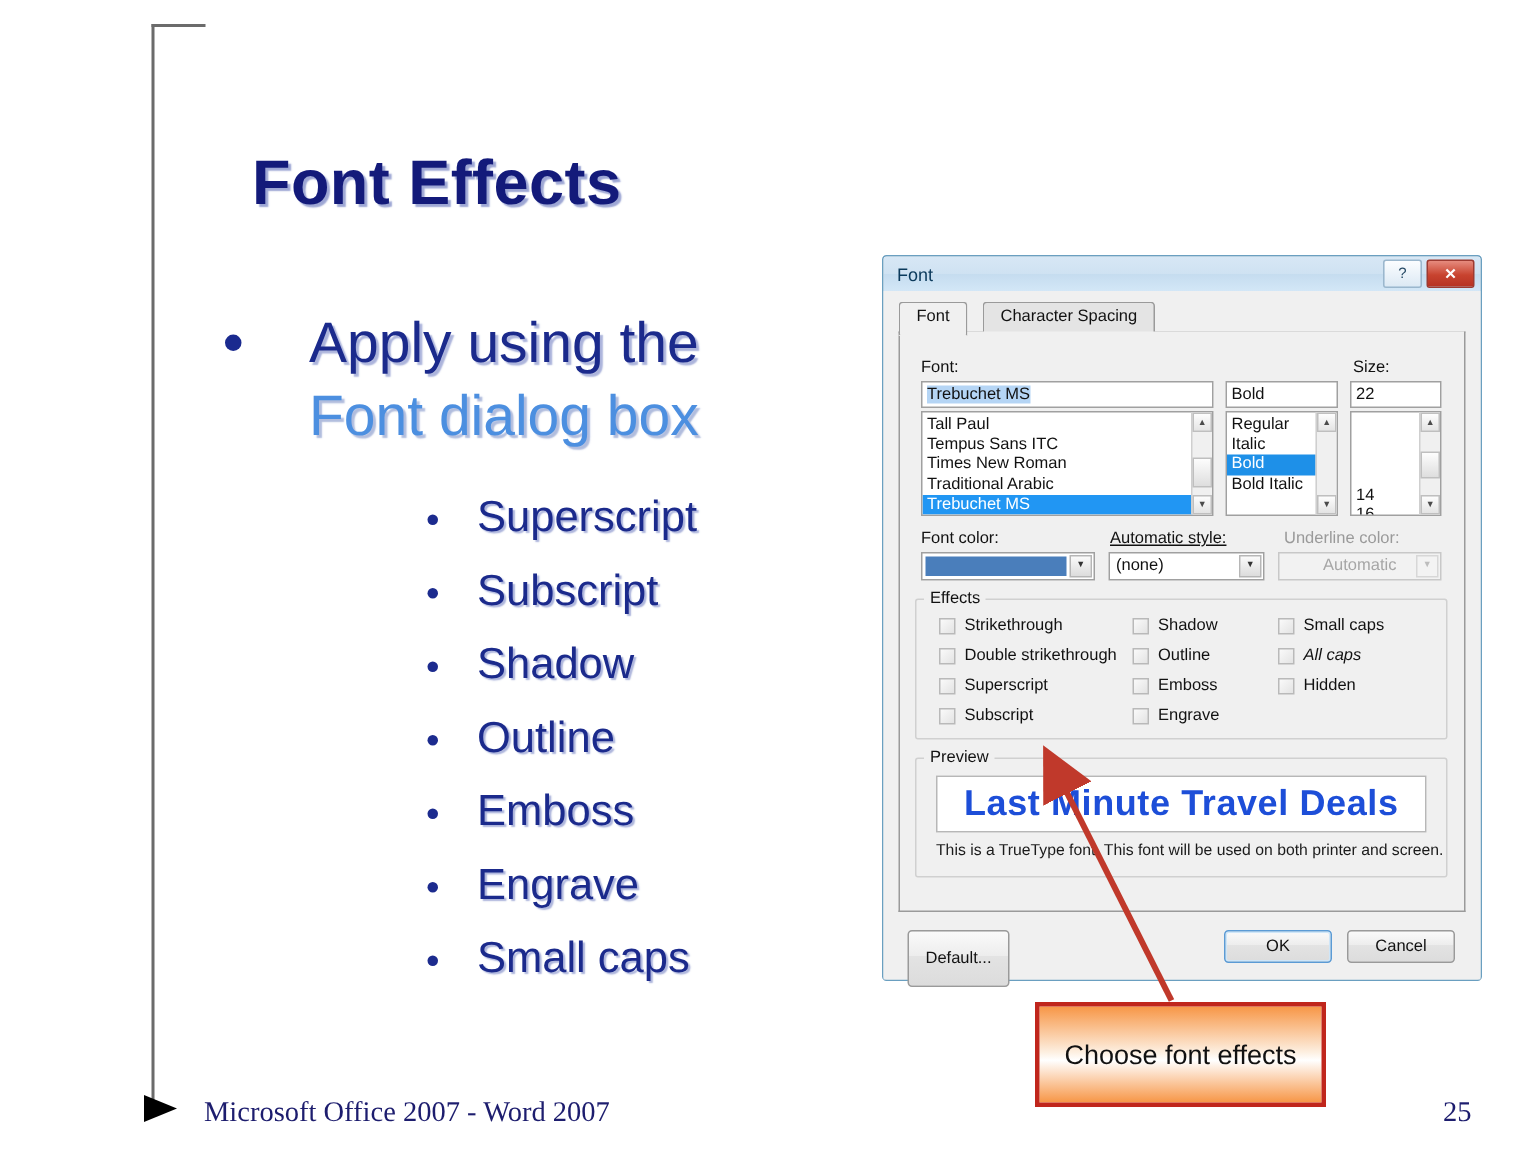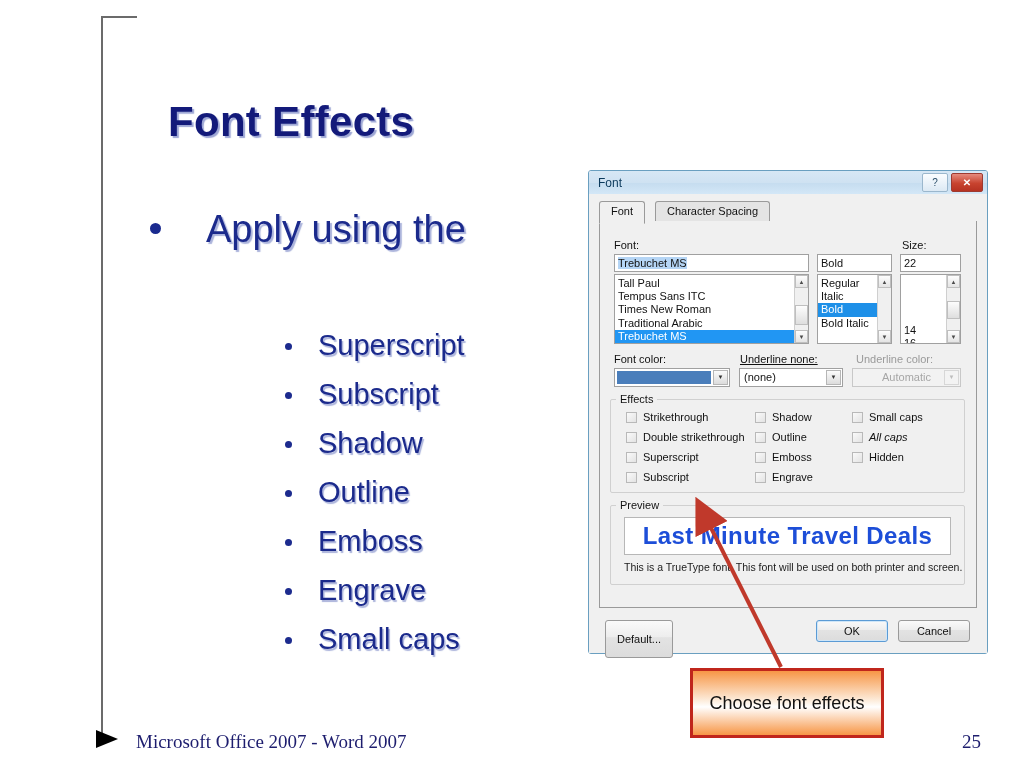--- a/index.html
+++ b/index.html
@@ -142,20 +142,21 @@
 
   <div class="rule-h"></div>
   <div class="rule-v"></div>
   <div class="rule-tri"></div>
 
   <div class="title">Font Effects</div>
 
   <div class="b1">
     <div class="dot"></div>
     <div class="l1">Apply using the</div>
+    <div class="l2">Font dialog box</div>
   </div>
 
   <div class="sublist">
     <div class="sub">
       <div class="dot"></div>
       <div class="txt">Superscript</div>
     </div>
     <div class="sub">
       <div class="dot"></div>
       <div class="txt">Subscript</div>
@@ -246,21 +247,21 @@
             <div class="it on">22</div>
           </div>
           <div class="sbar">
             <div class="sb-arrow sb-up">▲</div>
             <div class="sb-thumb" style="top:26px;height:18px;"></div>
             <div class="sb-arrow sb-dn">▼</div>
           </div>
         </div>
 
         <div class="lbl" style="left:14px;top:132px;">Font color:</div>
-        <div class="lbl u" style="left:140px;top:132px;">Underline none:</div>
+        <div class="lbl u" style="left:140px;top:132px;">Automatic style:</div>
         <div class="lbl dis" style="left:256px;top:132px;">Underline color:</div>
 
         <div class="combo" style="left:14px;top:147px;width:116px;height:19px;">
           <div class="swatch" style="background: rgb(74, 126, 187);"></div>
           <div class="cbtn">▼</div>
         </div>
         <div class="combo" style="left:139px;top:147px;width:104px;height:19px;">
           <span>(none)</span>
           <div class="cbtn">▼</div>
         </div>

